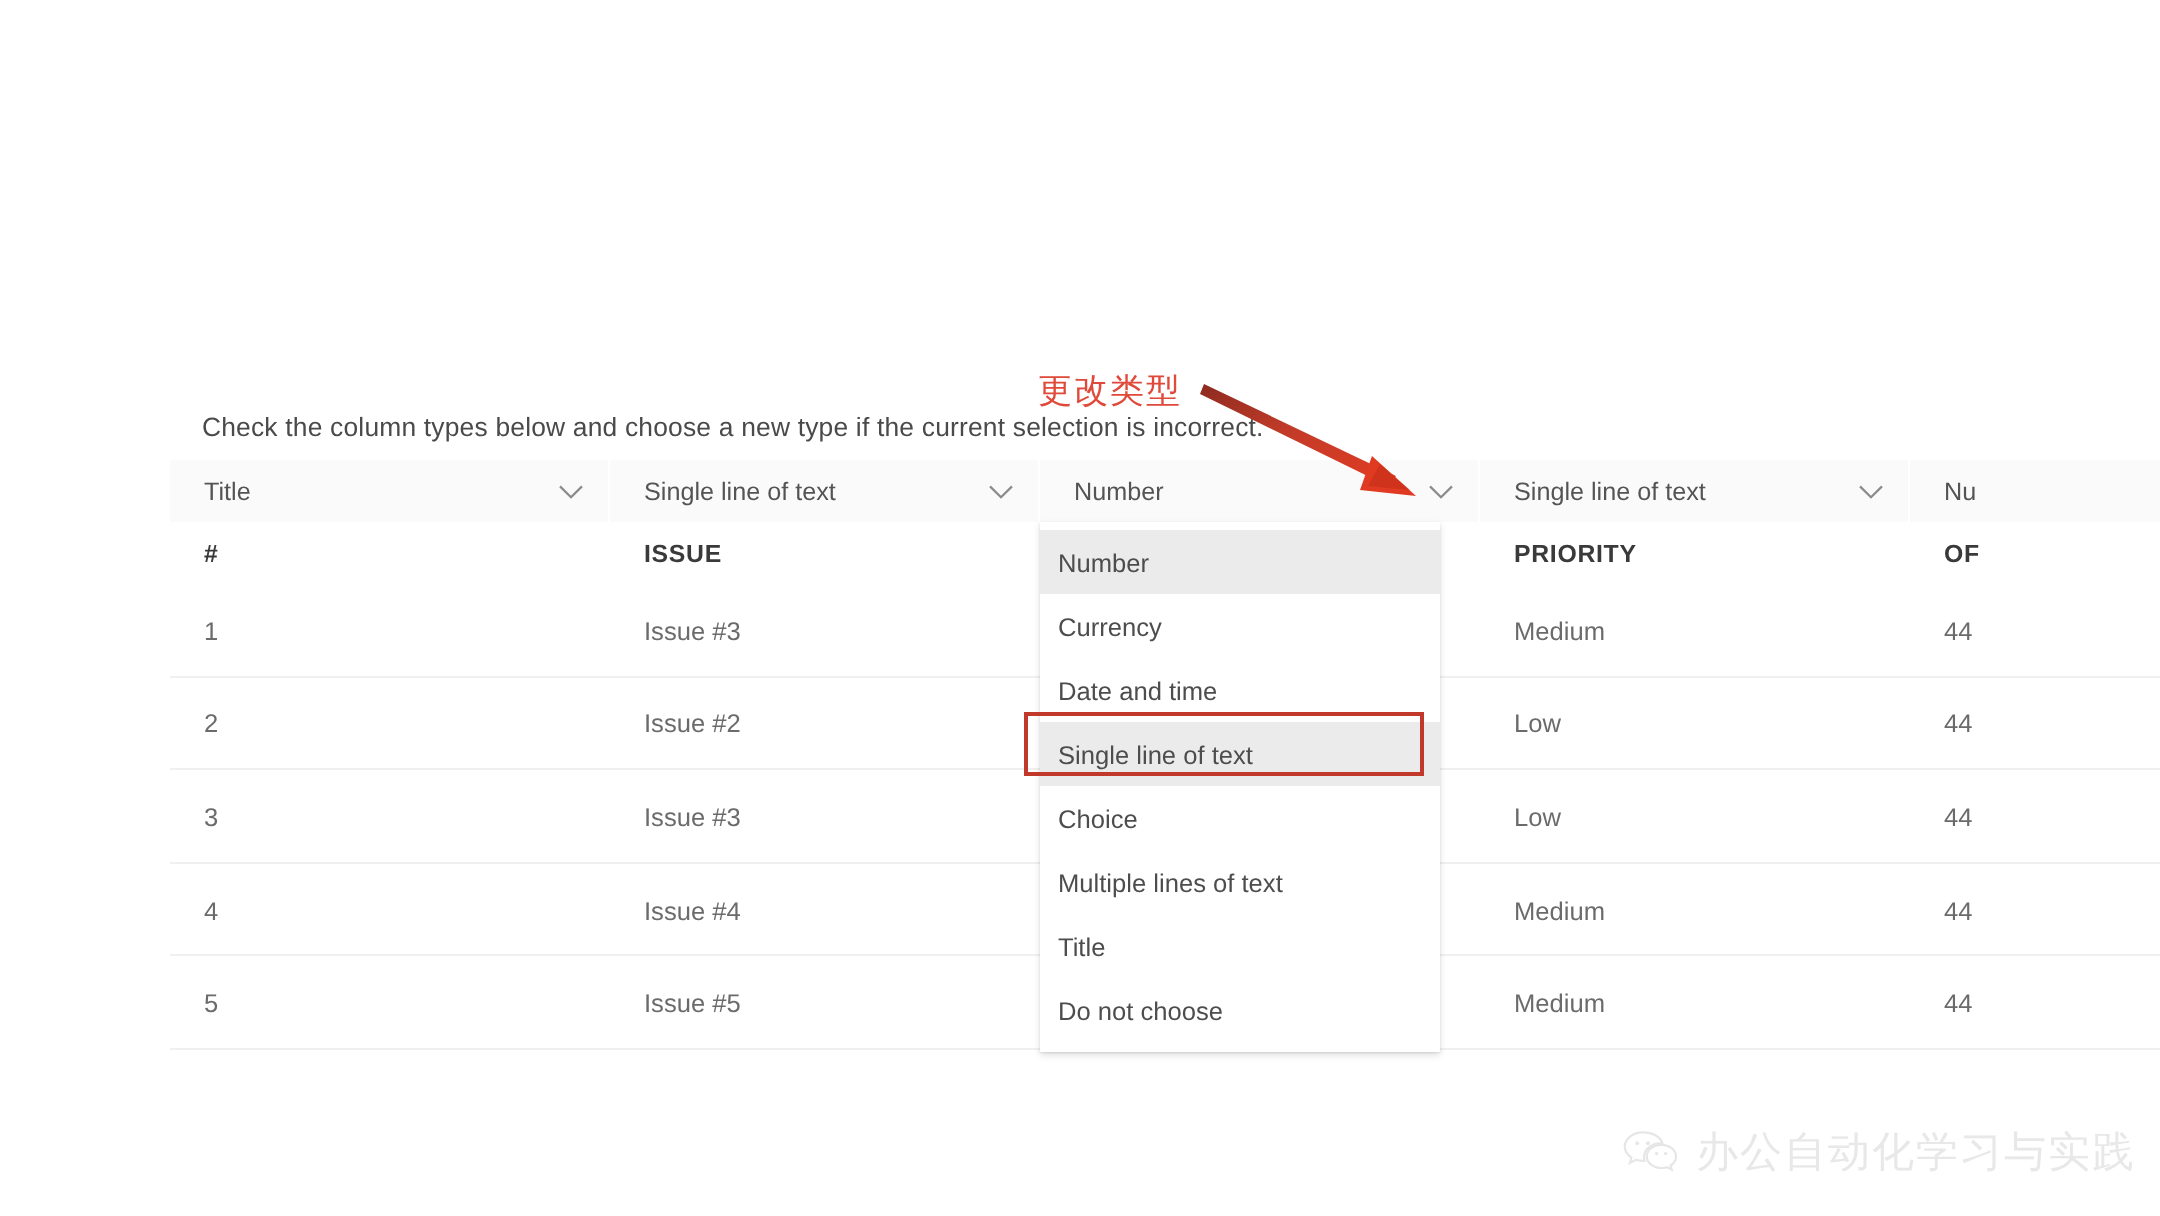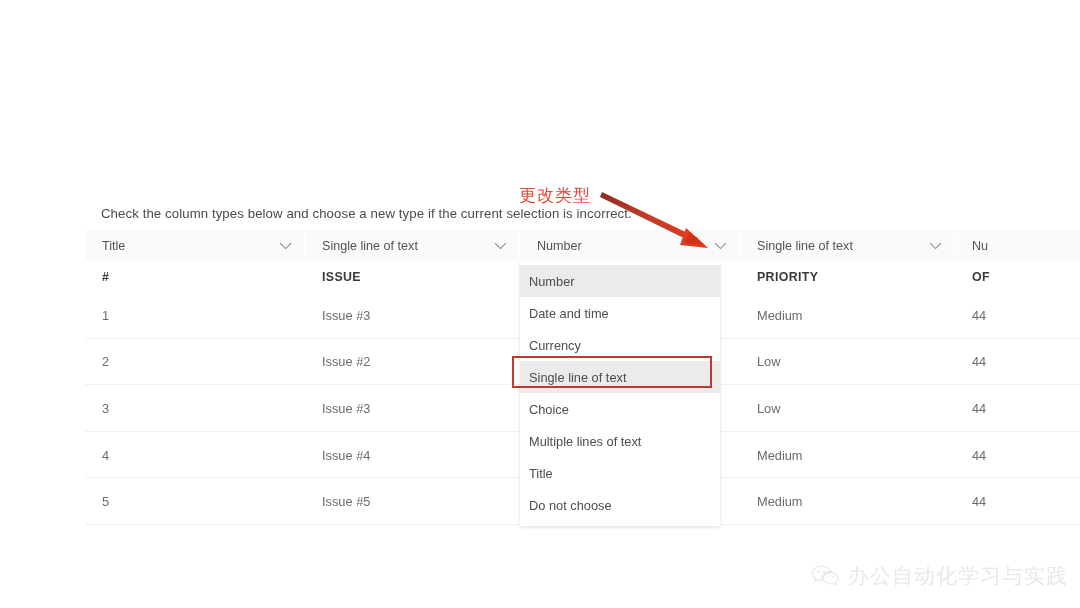--- a/index.html
+++ b/index.html
@@ -314,22 +314,22 @@
       <div class="data-cell c2"></div>
       <div class="data-cell c3">Medium</div>
       <div class="data-cell c4">44</div>
     </div>
 
   </div>
 
   <div class="dropdown-panel">
     <div class="dd-pad-top"></div>
     <div class="dd-item selected">Number</div>
+    <div class="dd-item">Currency</div>
     <div class="dd-item">Date and time</div>
-    <div class="dd-item">Currency</div>
     <div class="dd-item highlighted">Single line of text</div>
     <div class="dd-item">Choice</div>
     <div class="dd-item">Multiple lines of text</div>
     <div class="dd-item">Title</div>
     <div class="dd-item">Do not choose</div>
     <div class="dd-pad-bottom"></div>
   </div>
 
   <div class="red-outline"></div>
 

